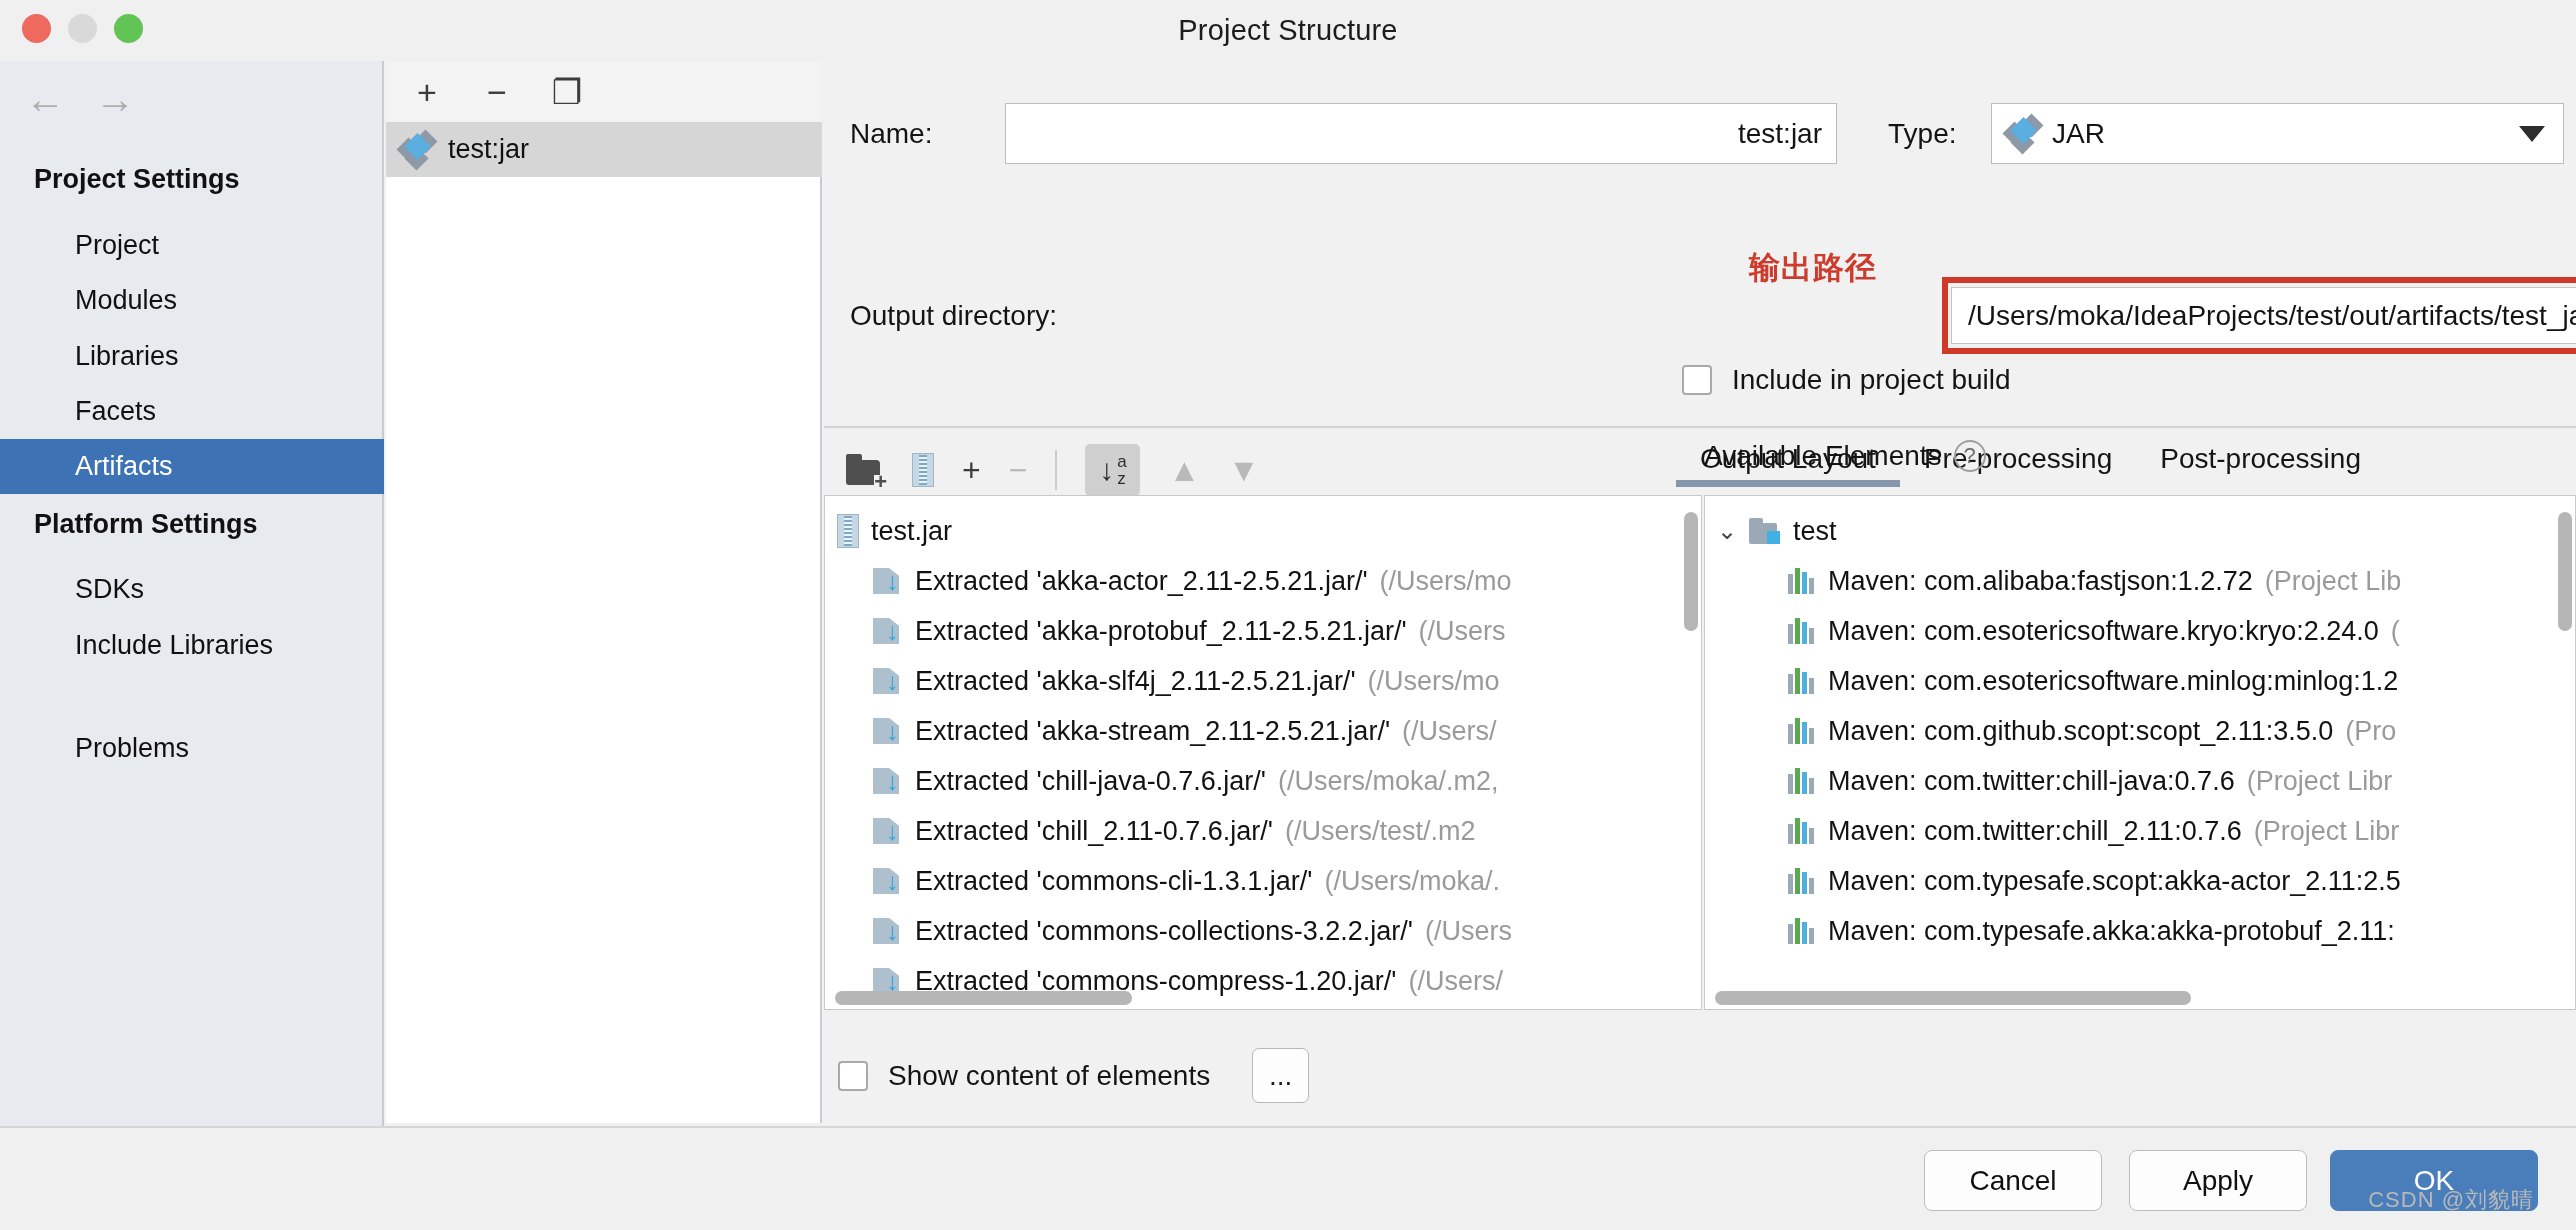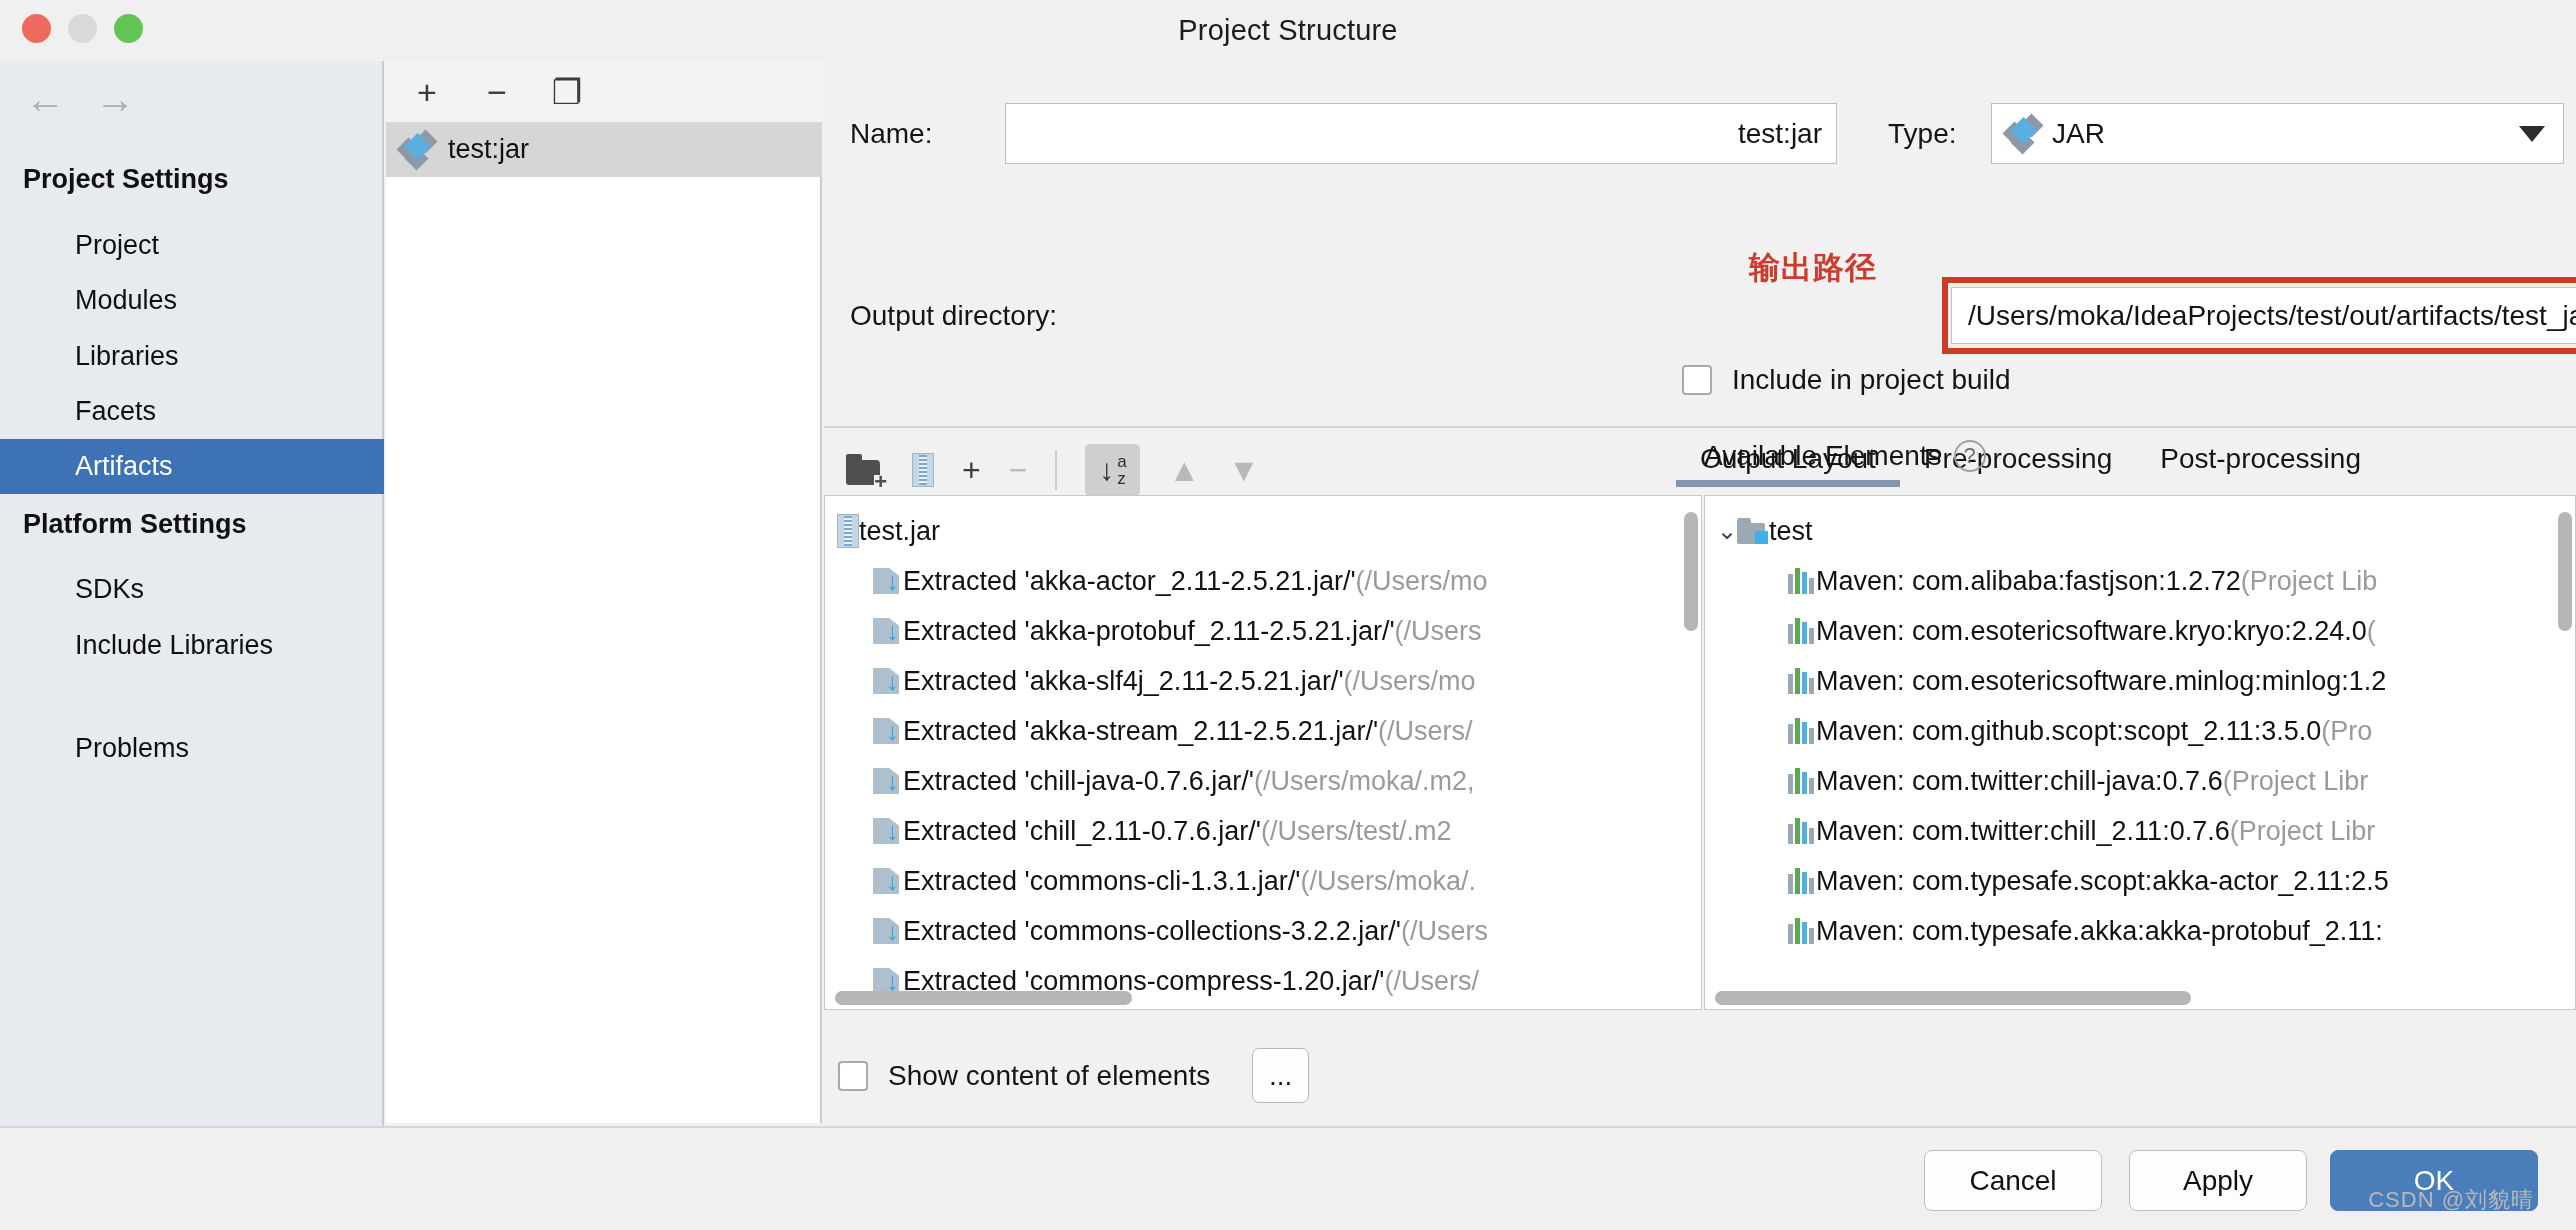--- a/index.html
+++ b/index.html
@@ -45,21 +45,21 @@
     position: absolute; left: 22px; top: 18px;
     display: flex; gap: 24px; align-items: center;
   }
   .arrow {
     font-size: 40px; color: #adadad; line-height: 1;
     width: 46px; text-align: center; user-select: none;
   }
   .nav-section {
     position: absolute; left: 0; width: 384px;
     font-size: 27px; font-weight: bold; color: #111;
-    padding-left: 23px;
+    padding-left: 34px;
   }
   .nav-item {
     position: absolute; left: 0; width: 384px; height: 55px;
     display: flex; align-items: center;
     padding-left: 75px;
     font-size: 27px; color: #101010;
   }
   .nav-item.selected { background: #3d72b4; color: #ffffff; }
 
   
@@ -234,21 +234,21 @@
 
   
   .tree-panel {
     position: absolute; background: #ffffff; border: 1px solid #c8c8c8;
     overflow: hidden;
   }
   #left-tree  { left: 824px;  top: 495px; width: 878px;  height: 515px; }
   #right-tree { left: 1704px; top: 495px; width: 872px;  height: 515px; }
 
   .tree-row {
-    height: 50px; display: flex; align-items: center; 
+    height: 50px; display: flex; align-items: center; gap: 12px;
     font-size: 27px; color: #121212; white-space: nowrap; padding-left: 12px;
   }
   .tree-row.indent1 { padding-left: 48px; }
   .tree-row.indent2 { padding-left: 83px; }
   .muted { color: #9a9a9a; }
   .chev { font-size: 24px; color: #444; width: 20px; display:inline-block; }
 
   
   .fold-ico { position: relative; width: 32px; height: 26px; flex:none; }
   .fold-ico .b1 { position:absolute; left:0; top:5px; width:28px; height:21px; background:#9aa9b5; border-radius:2px; }

